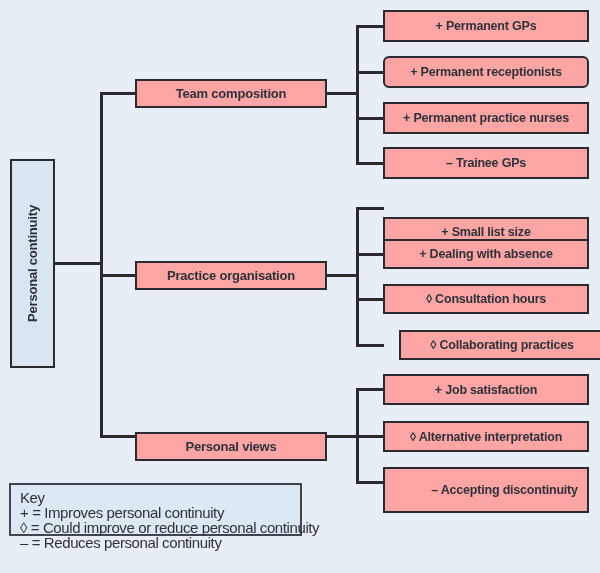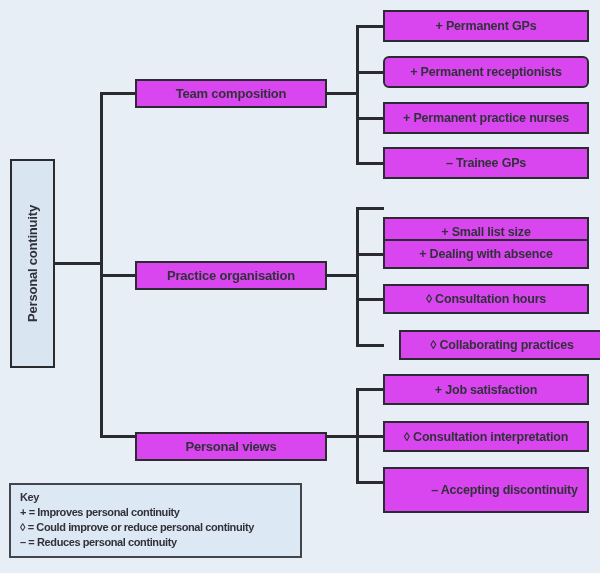--- a/index.html
+++ b/index.html
@@ -6,40 +6,40 @@
   .canvas {
     position:relative; width:600px; height:573px;
     background:#e7eef6;
     font-family:"Liberation Sans", sans-serif;
     overflow:hidden;
   }
   .line { position:absolute; background:#2a2a30; }
   .node {
     position:absolute; box-sizing:border-box;
     display:flex; align-items:center; justify-content:center;
-    background:#d946ef; border:2px solid #2a2a30;
+    background:#fca5a5; border:2px solid #2a2a30;
     color:#31313a; font-weight:700; font-size:12.5px; letter-spacing:-0.2px;
     text-align:center; white-space:nowrap;
   }
   .branch-node { left:135px; width:192px; height:29px; font-size:13px; }
   .leaf-node   { left:383px; width:206px; }
   .root-node {
     left:10px; top:159px; width:45px; height:209px;
     background:#d9e5f1;
   }
   .root-node span {
     transform:rotate(-90deg); white-space:nowrap;
     font-size:13px; font-weight:700; color:#31313a;
   }
   .legend {
     position:absolute; box-sizing:border-box;
-    left:9px; top:483px; width:293px; height:75px;
+    left:9px; top:483px; width:293px; height:53px;
     background:#dce8f3; border:2px solid #44444c;
     padding:5px 4px 4px 9px;
-    color:#31313a; font-weight:700; font-size:11px;
+    color:#31313a; font-weight:400; font-size:15px;
     letter-spacing:-0.4px; line-height:15px; white-space:nowrap;
   }
 </style>
 </head>
 <body>
 
 <div class="canvas">
 
   <div class="line" style="left:55px;top:262px;width:47px;height:3px;"></div>
   <div class="line" style="left:100px;top:92px;width:3px;height:346px;"></div>
@@ -105,21 +105,21 @@
     <span>◊ Consultation hours</span>
   </div>
   <div class="node leaf-node" style="top:330px;height:30px;margin-left:16px;">
     <span>◊ Collaborating practices</span>
   </div>
 
   <div class="node leaf-node" style="top:374px;height:31px;">
     <span>+ Job satisfaction</span>
   </div>
   <div class="node leaf-node" style="top:421px;height:31px;">
-    <span>◊ Consultation interpretation</span>
+    <span>◊ Alternative interpretation</span>
   </div>
   <div class="node leaf-node" style="top:467px;height:46px;padding-left:37px;">
     <span>– Accepting discontinuity</span>
   </div>
 
   <div class="legend">
     <div>Key</div>
     <div>+ = Improves personal continuity</div>
     <div>◊ = Could improve or reduce personal continuity</div>
     <div>– = Reduces personal continuity</div>

